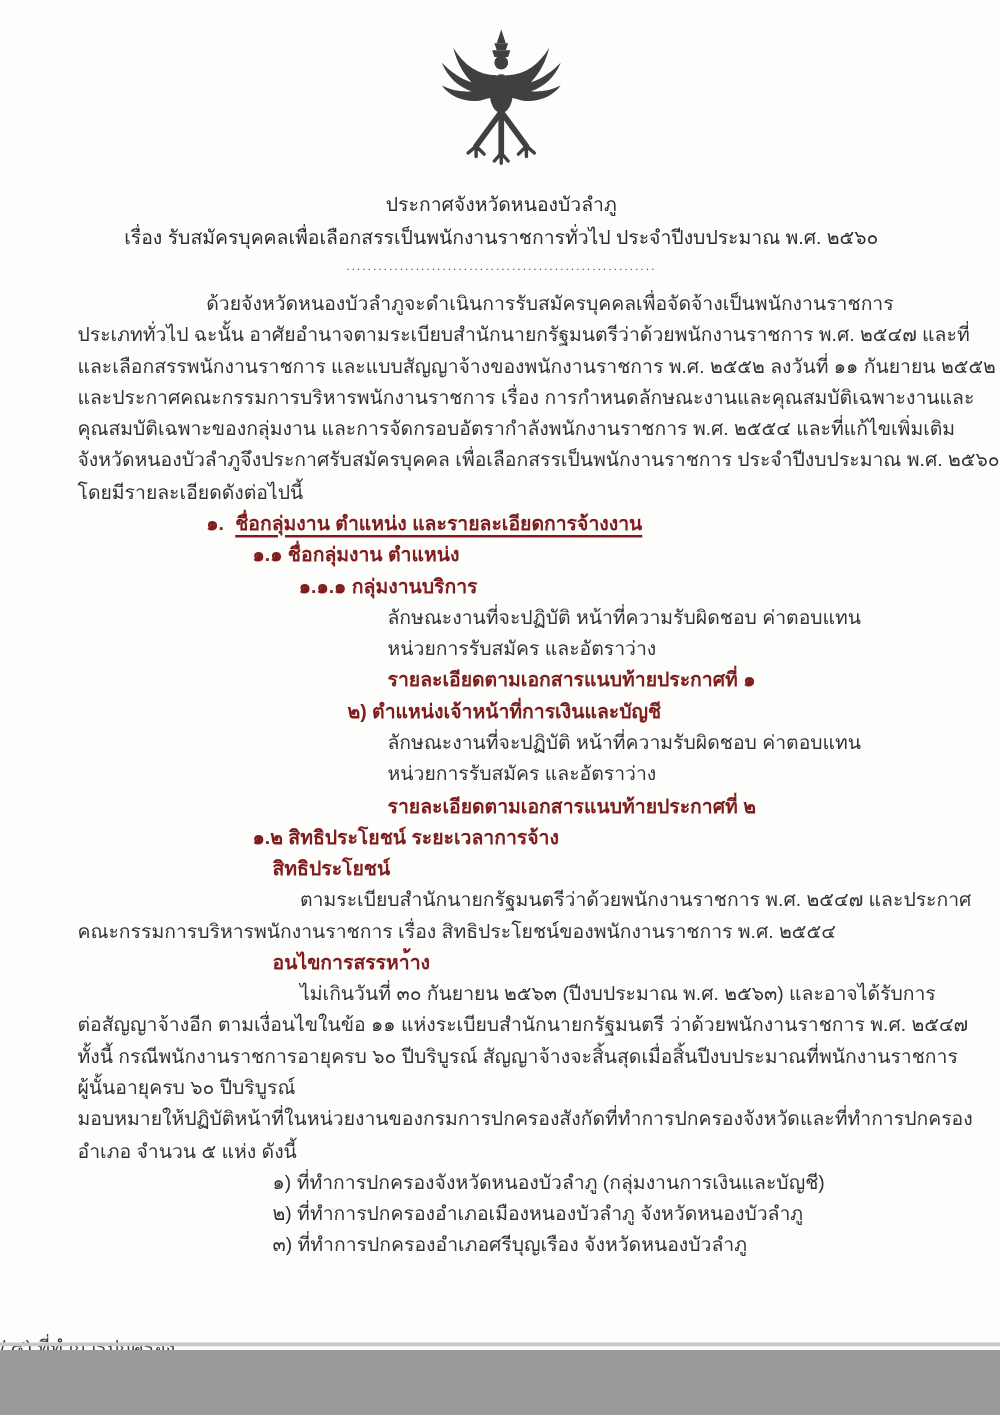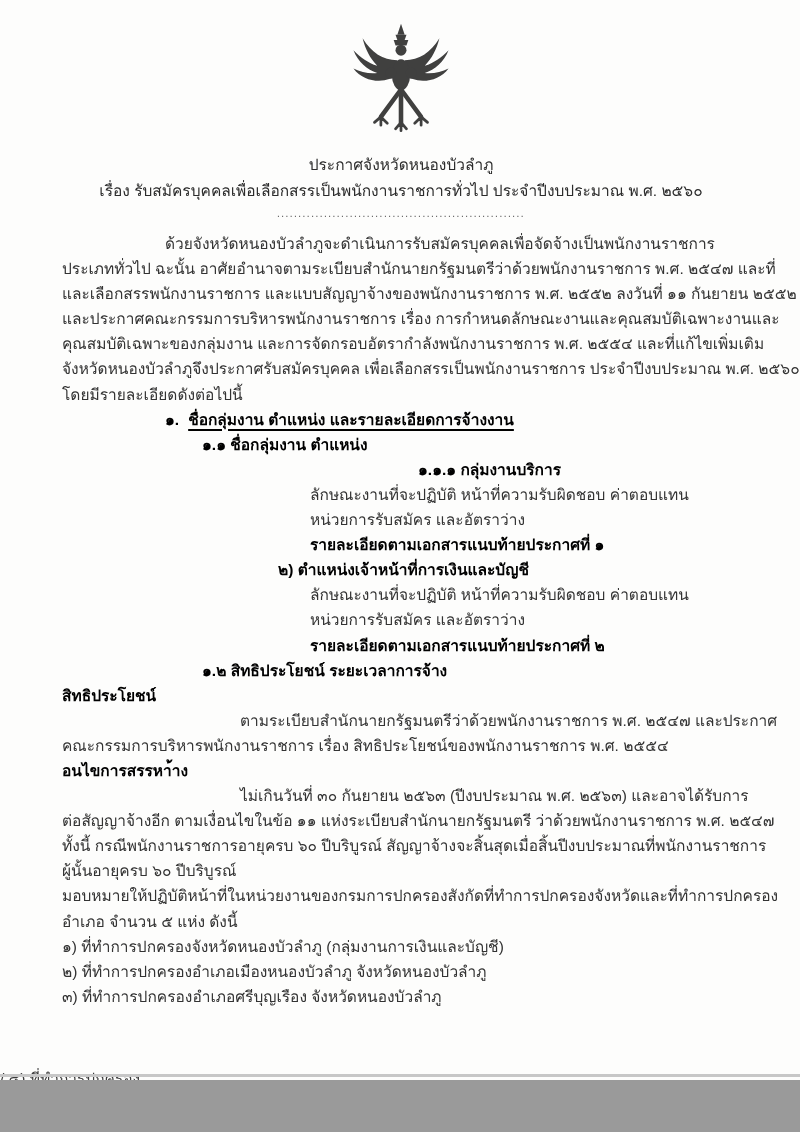--- a/index.html
+++ b/index.html
@@ -18,27 +18,27 @@
   }
   .emblem-wrap { text-align: center; height: 132px; }
   .emblem-wrap svg { height: 128px; width: auto; opacity: .88; }
   .title-block { text-align: center; }
   .title-line { line-height: 26px; color: #2c2c2c; white-space: nowrap; }
   .divider { text-align: center; font-size: 10px; letter-spacing: 1.5px; color: #555; line-height: 16px; margin-top: 2px; }
   .body-text { margin-top: 9px; }
   .line { line-height: 25.1px; white-space: nowrap; }
   .indent-intro { text-indent: 103px; }
   .indent-para { text-indent: 178px; }
-  .b { font-weight: 700; color: #000000; }
+  .b { font-weight: 700; color: #7f1d1d; }
   .ml-1   { margin-left: 103px; }  
   .ml-11  { margin-left: 140px; }  
-  .ml-111 { margin-left: 177px; text-align: center; }  
+  .ml-111 { margin-left: 177px; }  
   .ml-pos { margin-left: 216px; }  
   .ml-det { margin-left: 248px; }  
-  .ml-hd  { }  
+  .ml-hd  { margin-left: 156px; }  
   .underline { text-decoration: underline; text-underline-offset: 4px; text-decoration-thickness: 1.5px; }
   .sec-num { margin-right: 9px; }
   .footer-next {
     position: absolute; top: 1066px; left: 0; right: 22px;
     text-align: left; line-height: 25px; color: #3a3a3a; 
   }
   .scan-edge {
     position: absolute; bottom: 3px; left: 0; width: 100%; height: 3px;
     background: #c7c7c7;
   }

